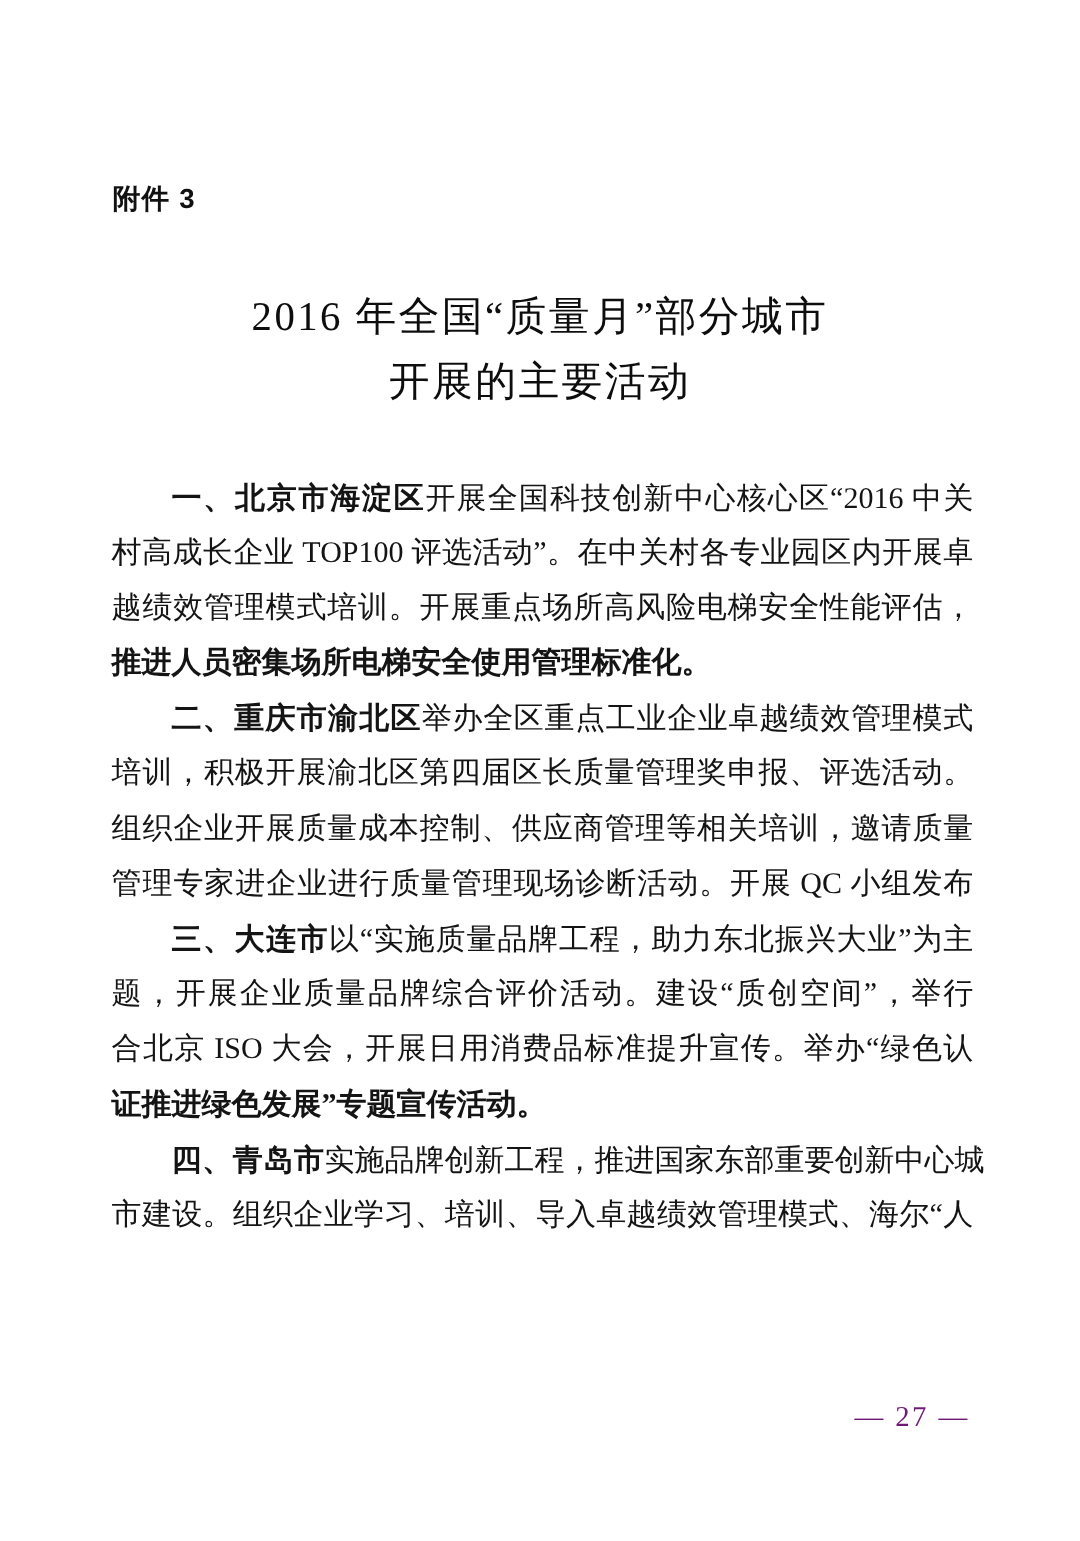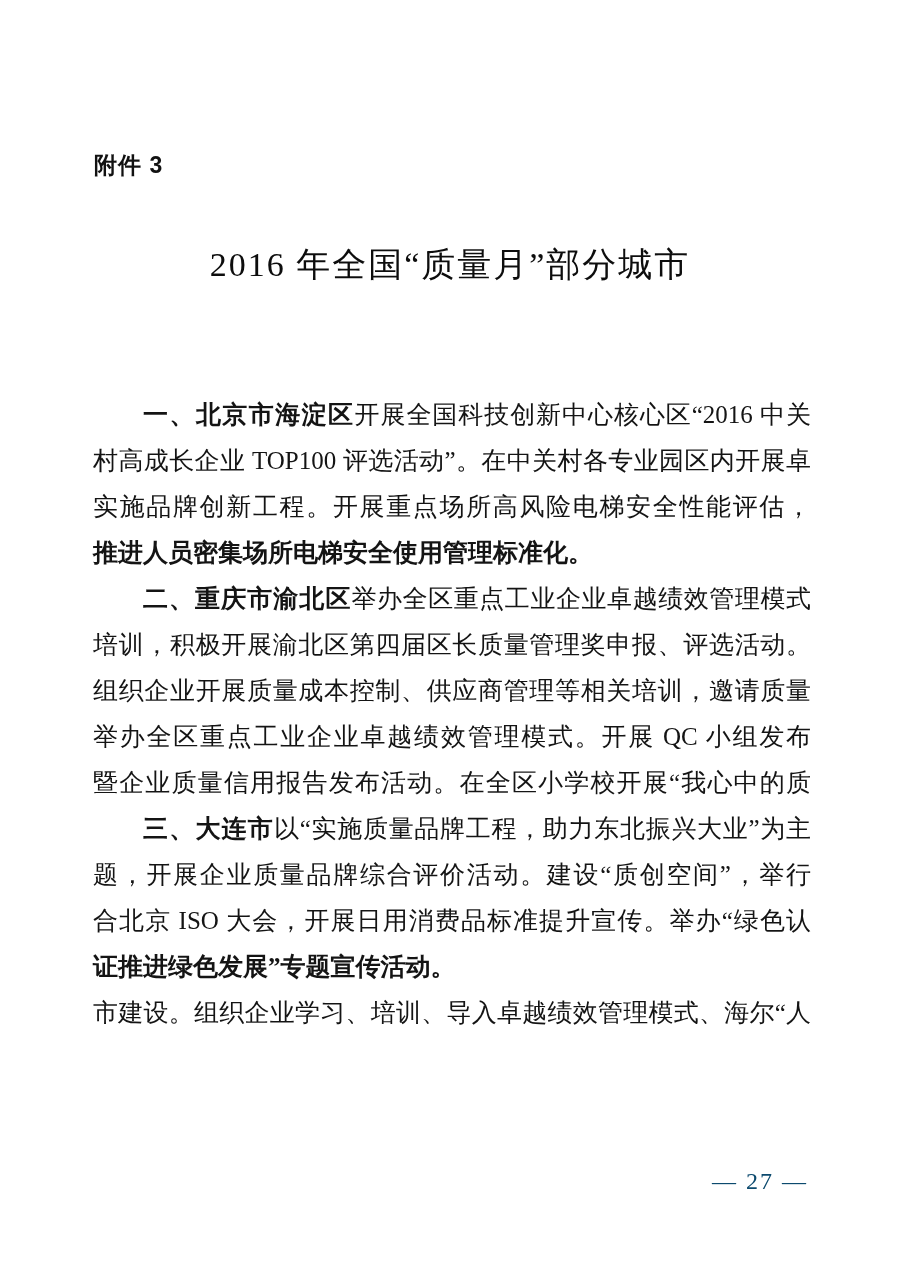--- a/index.html
+++ b/index.html
@@ -53,56 +53,57 @@
     white-space: nowrap;
   }
   .line.lastline {
     text-align-last: left;
     font-weight: bold;
   }
   .line.firstline {
     text-indent: 2em;
   }
   .lead {
-    font-family: Liberation Mono, monospace;
+    font-family: Liberation Sans, sans-serif;
     font-weight: bold;
     letter-spacing: 0.5px;
   }
   .pagenum {
     position: absolute;
     right: 92px;
     top: 1168px;
     font-size: 24px;
     letter-spacing: 2px;
-    color: #0c4a6e;
+    color: #701a75;
   }
 </style>
 </head>
 <body>
 
 <div class="page">
 
   <div class="attachment">附件 3</div>
 
   <div class="title">
     <div>2016 年全国“质量月”部分城市</div>
+    <div>开展的主要活动</div>
   </div>
 
   <div class="bodytext">
       <div class="line firstline"><span class="lead">一、北京市海淀区</span>开展全国科技创新中心核心区“2016 中关</div>
       <div class="line">村高成长企业 TOP100 评选活动”。在中关村各专业园区内开展卓</div>
-      <div class="line">实施品牌创新工程。开展重点场所高风险电梯安全性能评估，</div>
+      <div class="line">越绩效管理模式培训。开展重点场所高风险电梯安全性能评估，</div>
       <div class="line lastline">推进人员密集场所电梯安全使用管理标准化。</div>
       <div class="line firstline"><span class="lead">二、重庆市渝北区</span>举办全区重点工业企业卓越绩效管理模式</div>
       <div class="line">培训，积极开展渝北区第四届区长质量管理奖申报、评选活动。</div>
       <div class="line">组织企业开展质量成本控制、供应商管理等相关培训，邀请质量</div>
-      <div class="line">举办全区重点工业企业卓越绩效管理模式。开展 QC 小组发布</div>
-      <div class="line">暨企业质量信用报告发布活动。在全区小学校开展“我心中的质</div>
+      <div class="line">管理专家进企业进行质量管理现场诊断活动。开展 QC 小组发布</div>
       <div class="line firstline"><span class="lead">三、大连市</span>以“实施质量品牌工程，助力东北振兴大业”为主</div>
       <div class="line">题，开展企业质量品牌综合评价活动。建设“质创空间”，举行</div>
       <div class="line">合北京 ISO 大会，开展日用消费品标准提升宣传。举办“绿色认</div>
       <div class="line lastline">证推进绿色发展”专题宣传活动。</div>
+      <div class="line firstline"><span class="lead">四、青岛市</span>实施品牌创新工程，推进国家东部重要创新中心城</div>
       <div class="line">市建设。组织企业学习、培训、导入卓越绩效管理模式、海尔“人</div>
     </div>
 
   <div class="pagenum">— 27 —</div>
 
 </div>
 
 </body></html>

